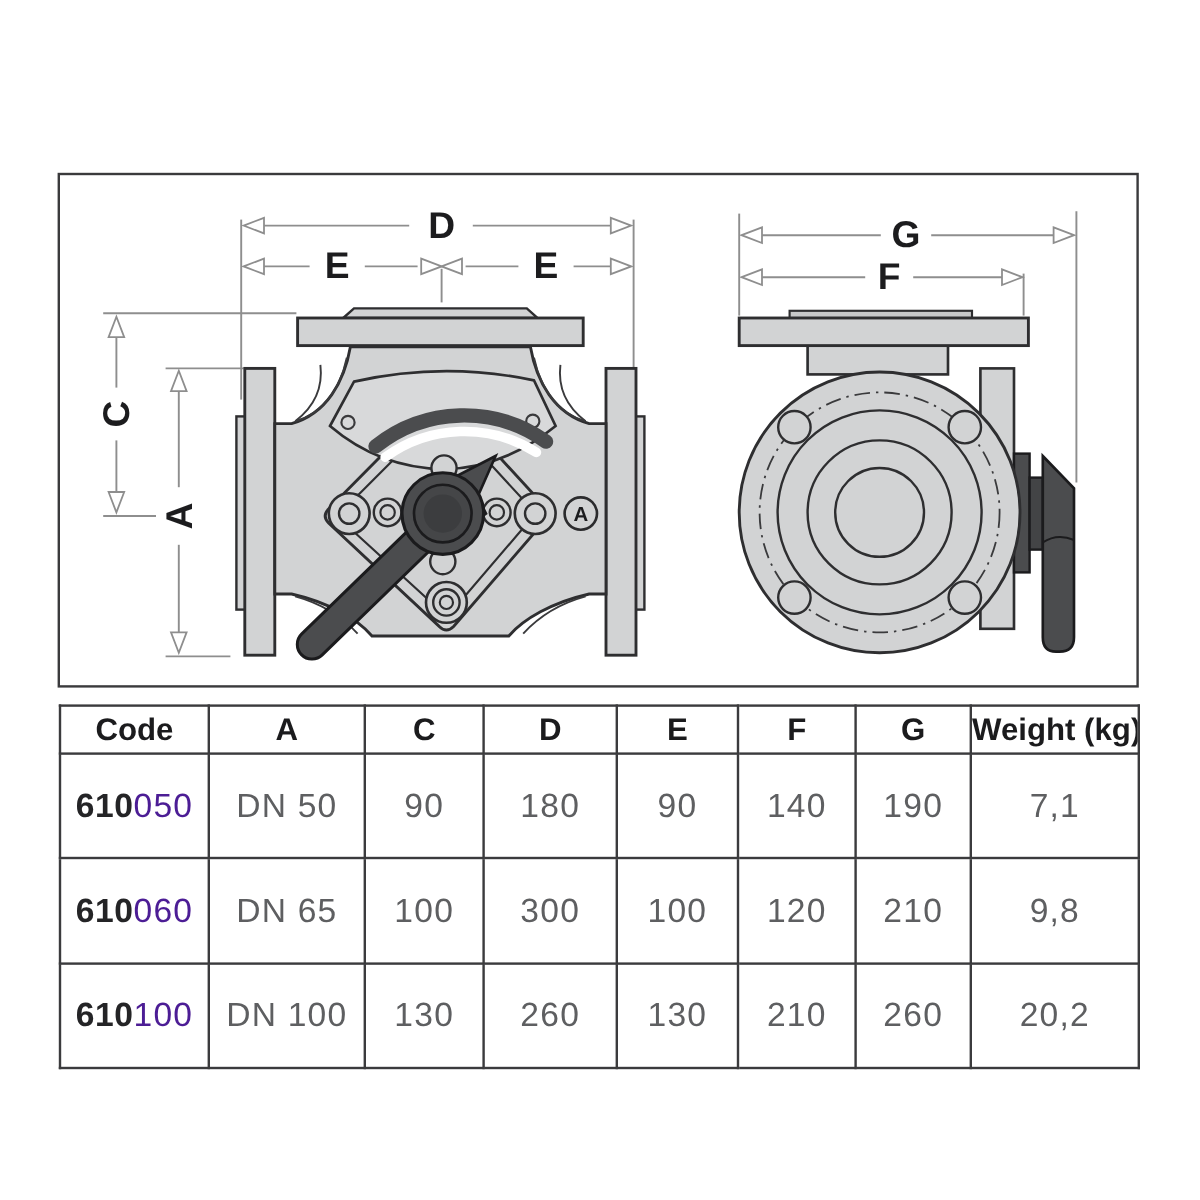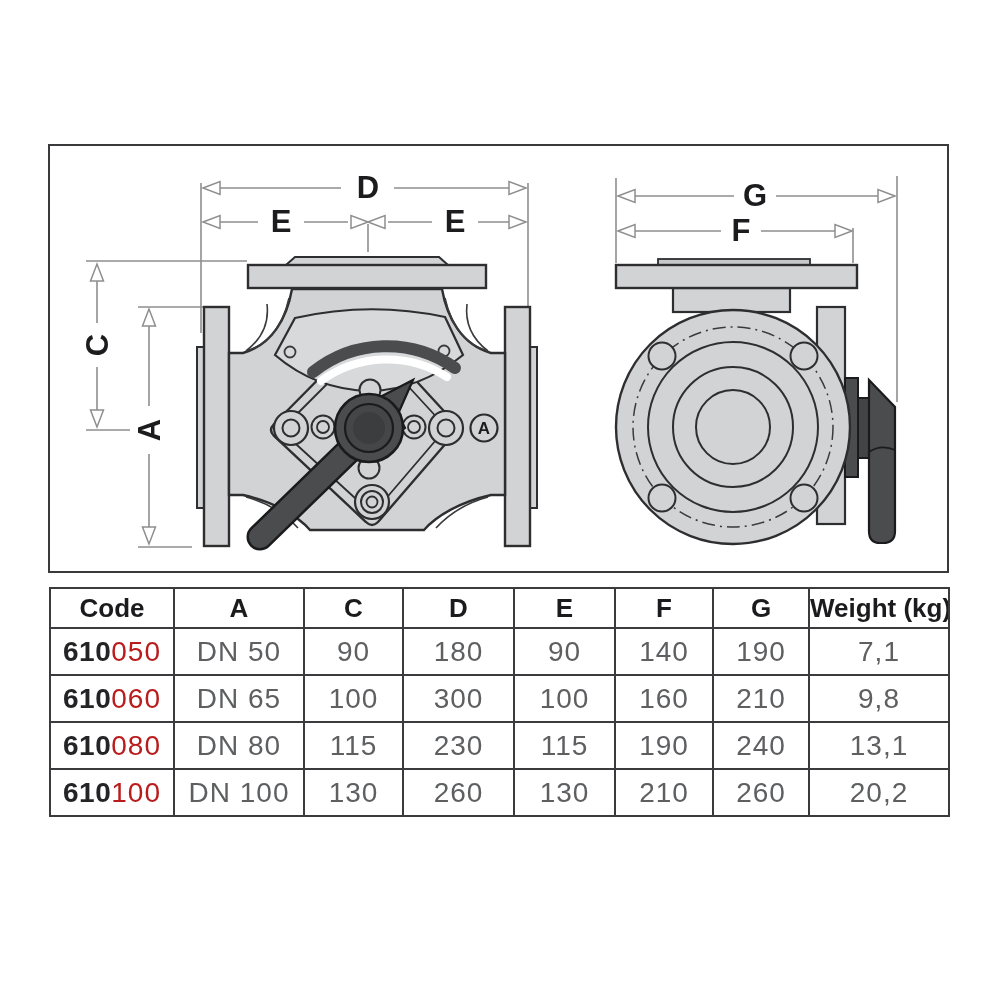--- a/index.html
+++ b/index.html
@@ -5,28 +5,28 @@
   html,body{margin:0;padding:0;background:#ffffff;}
   .page{position:relative;width:1000px;height:1000px;background:#fff;overflow:hidden;
         font-family:"Liberation Sans",sans-serif;}
   svg{position:absolute;left:0;top:0;}
   svg text{font-family:"Liberation Sans",sans-serif;}
   .dimlabel{font-size:31px;font-weight:bold;fill:#1c1c1e;}
   .marklabel{font-size:17px;font-weight:bold;fill:#1c1c1e;}
 
   
   .table-wrap{position:absolute;left:49px;top:587px;width:899px;height:253px;}
-  table.spec{width:899px;height:230px;border-collapse:collapse;table-layout:fixed;}
+  table.spec{width:899px;height:304px;border-collapse:collapse;table-layout:fixed;}
   table.spec th,table.spec td{border:2px solid #3b3b3d;text-align:center;vertical-align:middle;
       padding:0;overflow:hidden;white-space:nowrap;}
   table.spec thead tr{height:40px;}
   table.spec th{font-size:26px;font-weight:bold;color:#1b1b1d;letter-spacing:0px;}
   table.spec td{font-size:28px;font-weight:normal;color:#5e5f61;letter-spacing:1px;}
   td .cp{font-weight:bold;color:#242426;letter-spacing:0.5px;}
-  td .cs{font-weight:normal;color:#b91c1c;}
+  td .cs{font-weight:normal;color:#4c1d95;}
 </style>
 </head>
 <body>
 
 <div class="page">
 
 <svg width="1000" height="1000" viewBox="0 0 1000 1000">
 
   <rect x="49" y="145" width="899" height="427" fill="#ffffff" stroke="#3a3a3c" stroke-width="2"></rect>
 
@@ -221,33 +221,23 @@
         <td>140</td>
         <td>190</td>
         <td>7,1</td>
       </tr>
       <tr>
         <td><span class="cp">610</span><span class="cs">060</span></td>
         <td>DN 65</td>
         <td>100</td>
         <td>300</td>
         <td>100</td>
-        <td>160</td>
+        <td>120</td>
         <td>210</td>
         <td>9,8</td>
-      </tr>
-      <tr>
-        <td><span class="cp">610</span><span class="cs">080</span></td>
-        <td>DN 80</td>
-        <td>115</td>
-        <td>230</td>
-        <td>115</td>
-        <td>190</td>
-        <td>240</td>
-        <td>13,1</td>
       </tr>
       <tr>
         <td><span class="cp">610</span><span class="cs">100</span></td>
         <td>DN 100</td>
         <td>130</td>
         <td>260</td>
         <td>130</td>
         <td>210</td>
         <td>260</td>
         <td>20,2</td>

